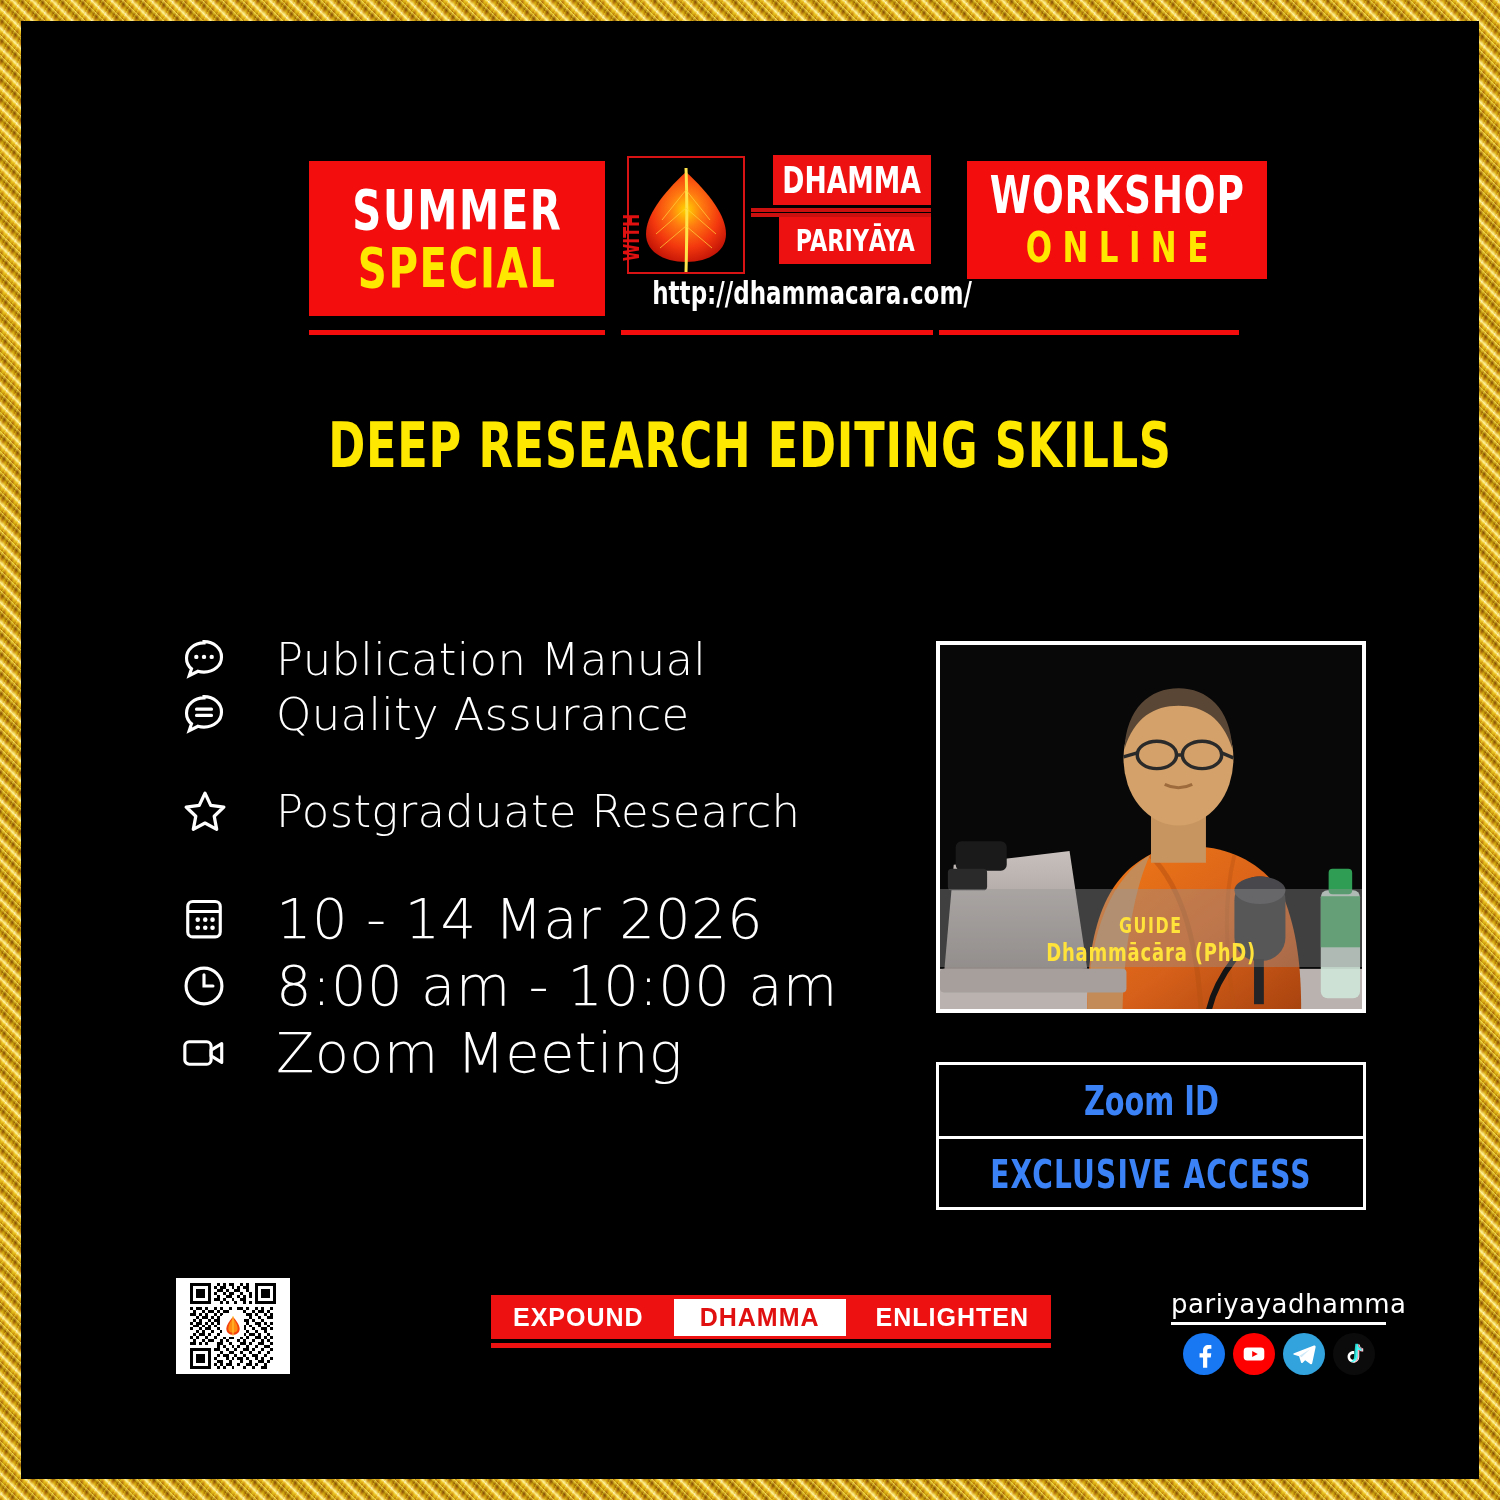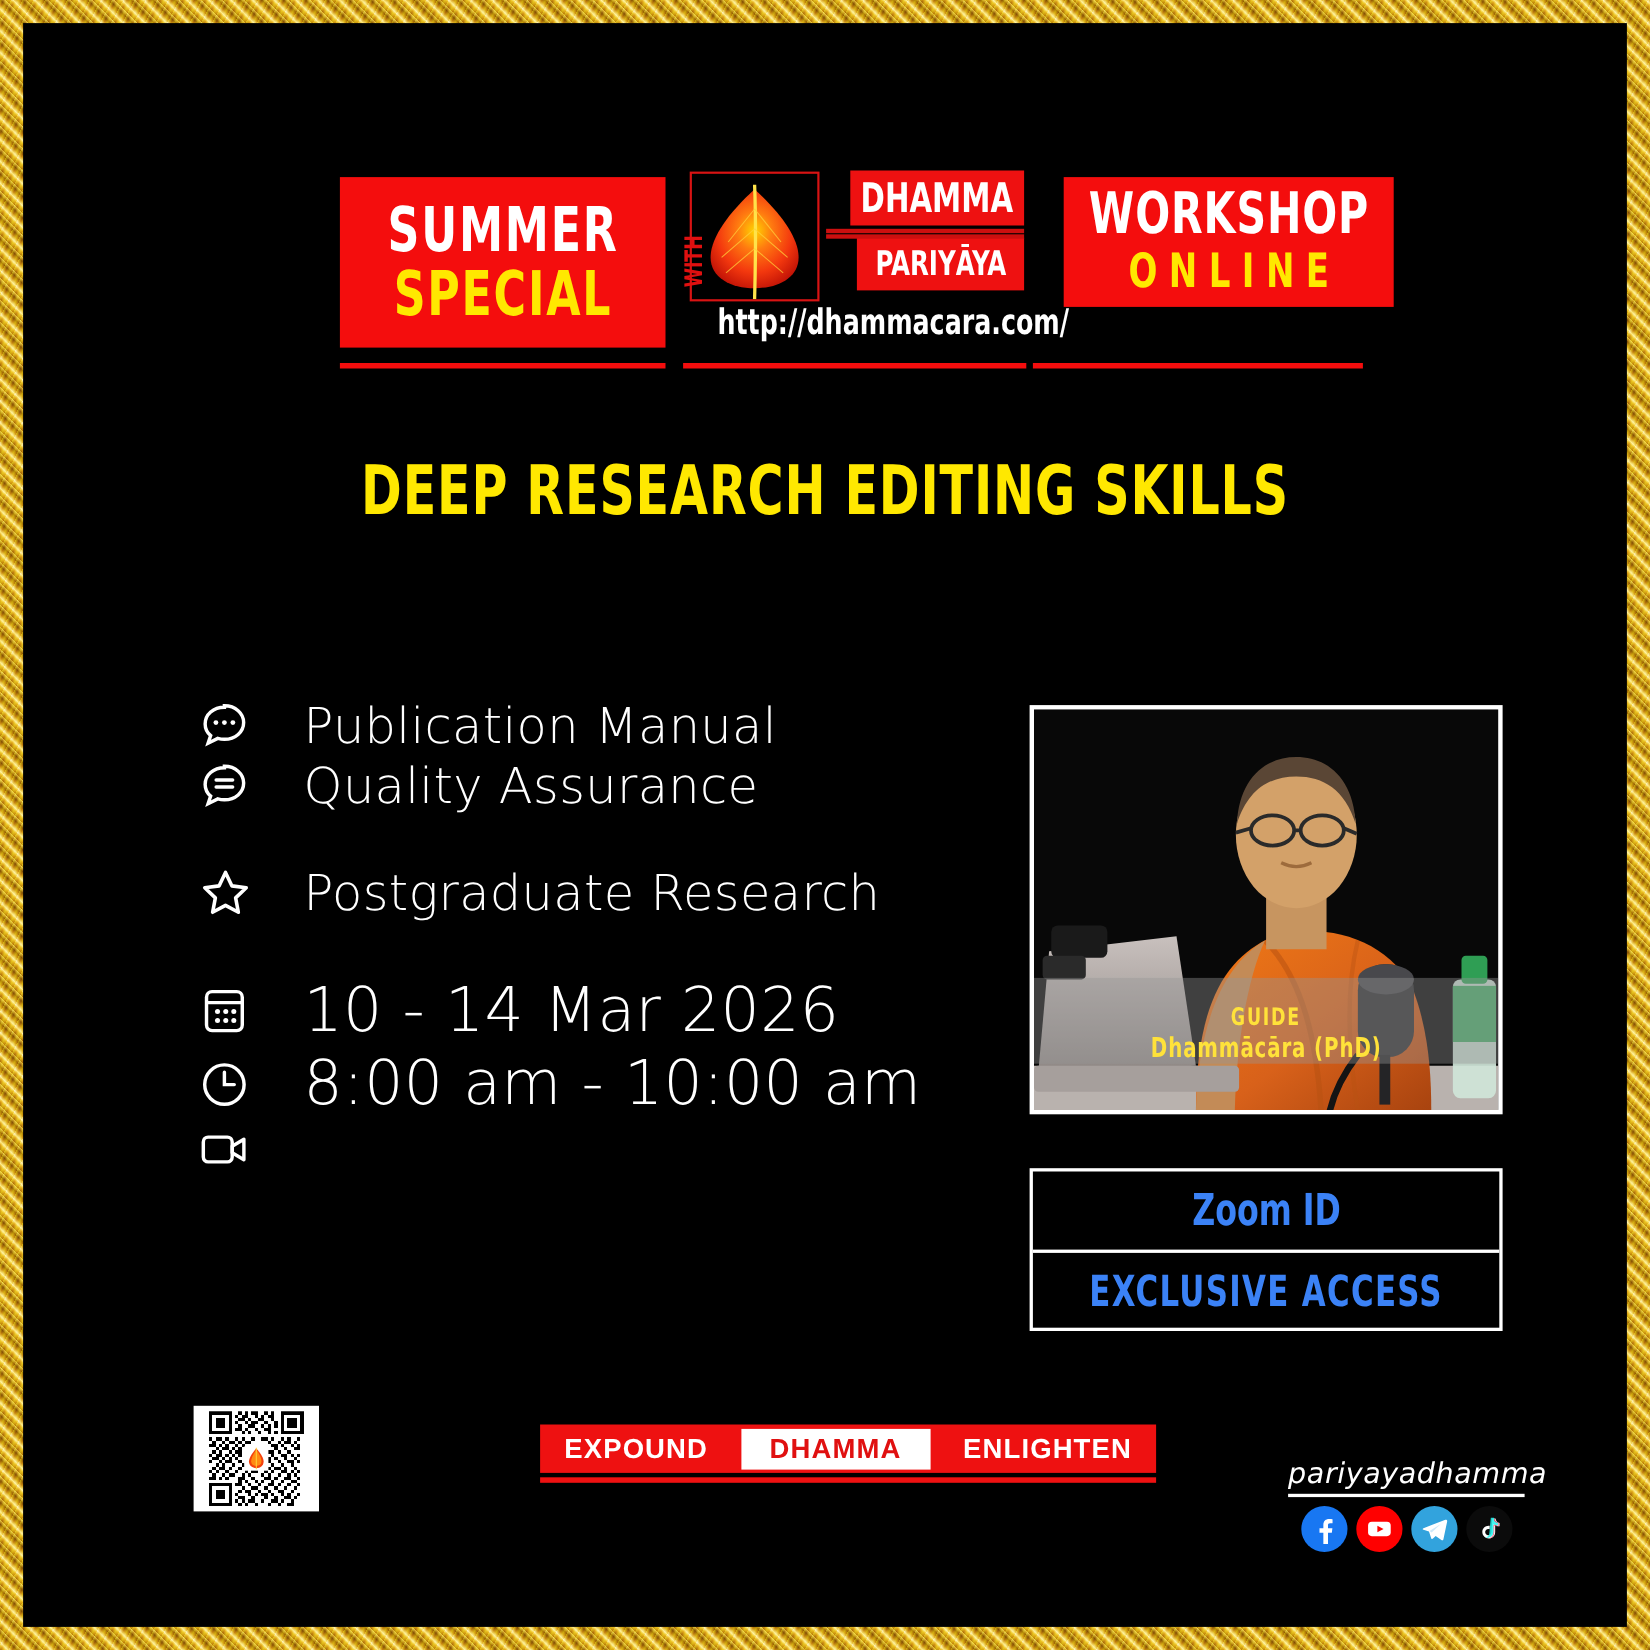--- a/index.html
+++ b/index.html
@@ -96,21 +96,21 @@
     width:22px;height:22px;background:#fff;display:flex;align-items:center;justify-content:center;}
 
   #tagline{position:absolute;left:470px;top:1274px;width:560px;height:44px;
     background:#ee1111;display:flex;align-items:center;justify-content:space-between;
     padding:0 22px;box-sizing:border-box;}
   #tagline .tw{color:#fff;font-size:25px;font-weight:700;letter-spacing:1px;}
   #tagline .tmid{background:#fff;color:#e01010;font-size:25px;font-weight:700;
     letter-spacing:1px;padding:4px 26px;}
   #tagline-rule{position:absolute;left:470px;top:1322px;width:560px;height:5px;background:#ee1111;}
 
-  #social{position:absolute;left:1150px;top:1304px;width:215px;text-align:right;font-style:italic;}
+  #social{position:absolute;left:1150px;top:1268px;width:215px;text-align:right;}
   #social-handle{color:#fff;font-size:26px;letter-spacing:.5px;
     font-family:"DejaVu Sans","Liberation Sans",sans-serif;}
   #social-rule{width:100%;height:3px;background:#fff;margin:3px 0 8px;}
   .sicons{display:flex;justify-content:center;gap:8px;}
   .sic{width:42px;height:42px;border-radius:50%;display:flex;align-items:center;
        justify-content:center;position:relative;overflow:hidden;}
   .sic.fb{background:#1877f2;} .sic.yt{background:#ff0000;}
   .sic.tg{background:#32a3dd;} .sic.tt{background:#0b0b0b;}
 </style>
 </head>
@@ -238,20 +238,21 @@
        <span class="ftxt">8:00 am - 10:00 am</span>
      </div>
 
      <div class="frow big">
        <span class="ico">
          <svg width="50" height="50" viewBox="0 0 24 24" fill="none" stroke="#fff" stroke-width="1.5" stroke-linejoin="round">
            <rect x="2.8" y="6.6" width="12.6" height="10.8" rx="2.1"></rect>
            <path d="M15.4 10.6l5.1-3.1v9.0l-5.1-3.1z"></path>
          </svg>
        </span>
+       <span class="ftxt">Zoom Meeting</span>
      </div>
    </div>
 
    <div id="photo-frame">
      <svg class="photo-scene" viewBox="0 0 430 372" preserveAspectRatio="xMidYMid slice">
        <defs>
          <linearGradient id="robe" x1="0" y1="0" x2="1" y2="1">
            <stop offset="0%" stop-color="#f07a16"></stop>
                 <stop offset="55%" stop-color="#d8611a"></stop>
                 <stop offset="100%" stop-color="#a8430f"></stop>

